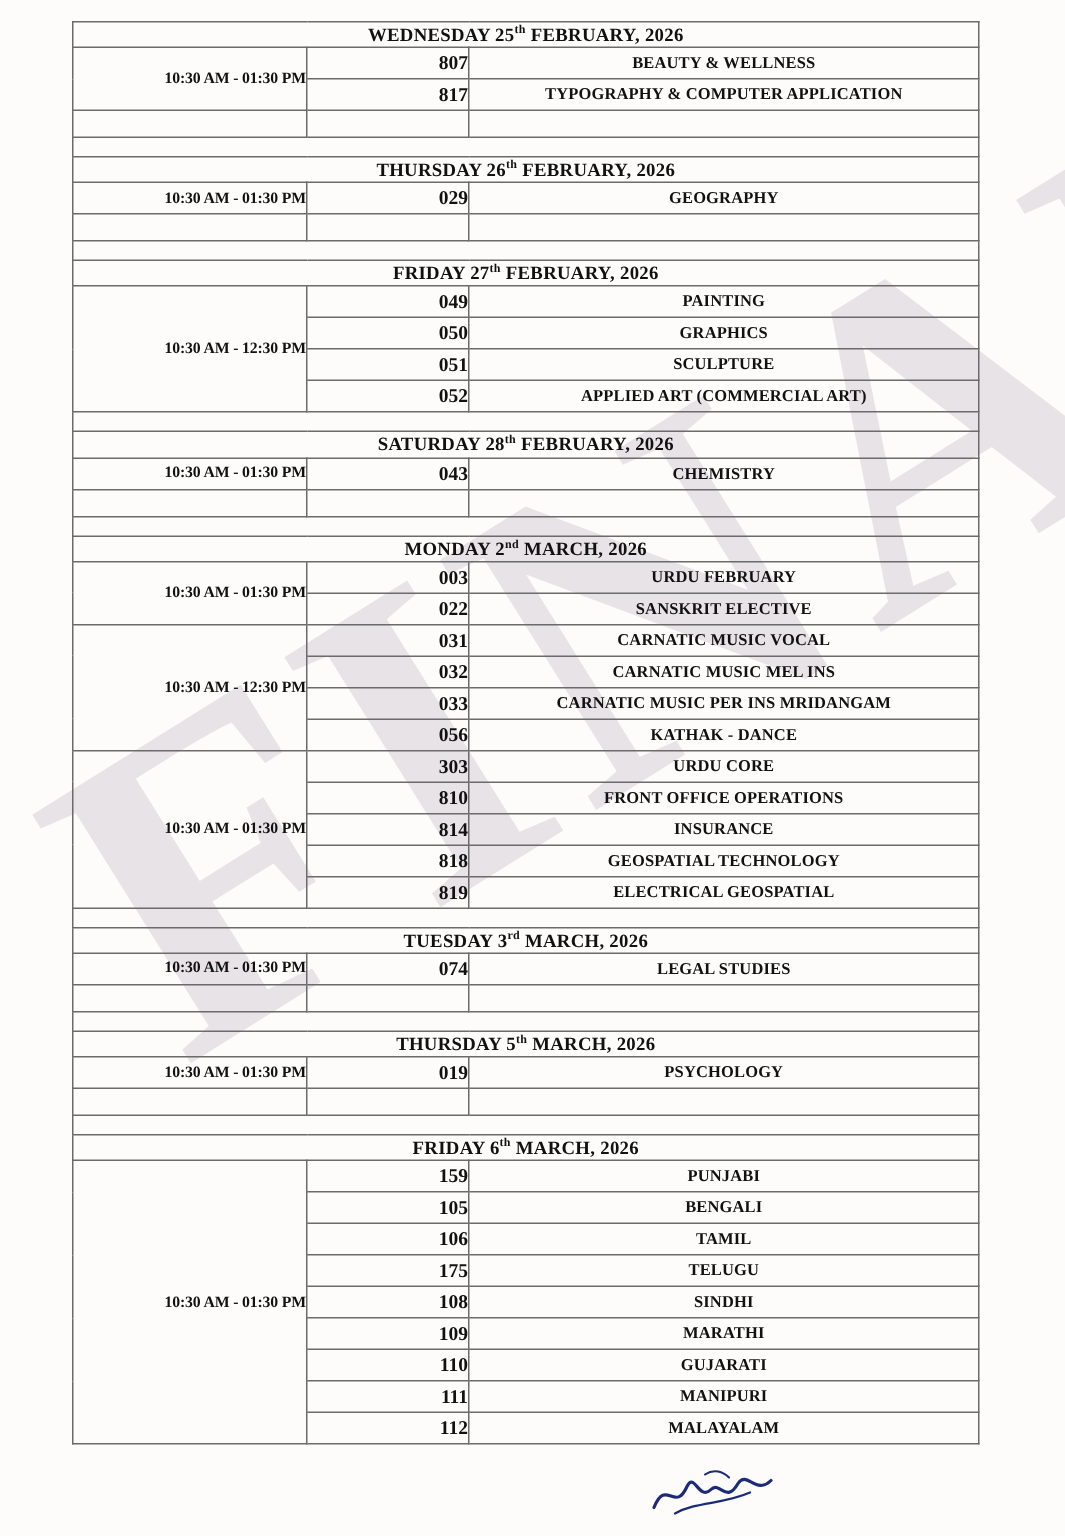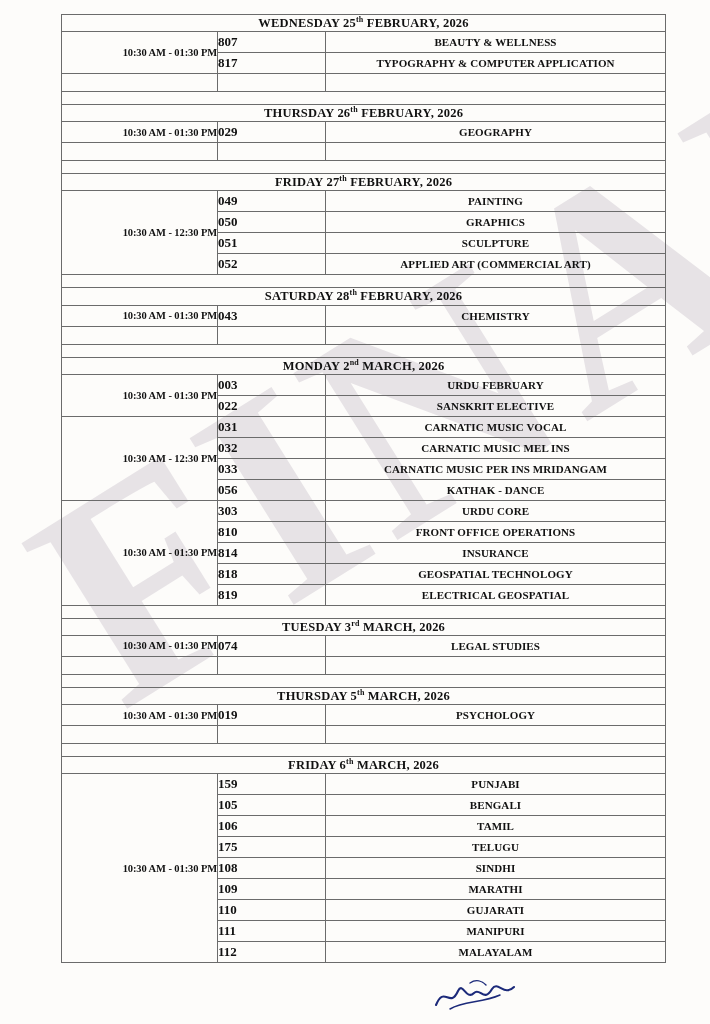--- a/index.html
+++ b/index.html
@@ -38,21 +38,21 @@
     font-weight: bold;
     letter-spacing: 10px;
     color: rgba(120, 100, 130, 0.16);
     transform: rotate(-32deg);
     white-space: nowrap;
     line-height: 1;
   }
 
   #table-wrap {
     position: absolute;
-    left: 61px;
+    left: 48px;
     top: 14px;
     width: 604px;
     z-index: 10;
   }
 
   table.sched {
     border-collapse: collapse;
     width: 604px;
     table-layout: fixed;
   }
@@ -85,21 +85,21 @@
   .time-cell {
     text-align: right;
     font-size: 10.5px;
     font-weight: bold;
     font-family: "Liberation Serif", serif;
     letter-spacing: -0.1px;
     color: #111;
     padding: 2px 1px;
   }
   .code-cell {
-    text-align: left;
+    text-align: right;
     font-size: 13px;
     font-weight: bold;
     font-family: "Liberation Serif", serif;
     padding: 2px 0;
     color: #111;
   }
   .sub-cell {
     text-align: center;
     font-size: 11px;
     font-weight: bold;

